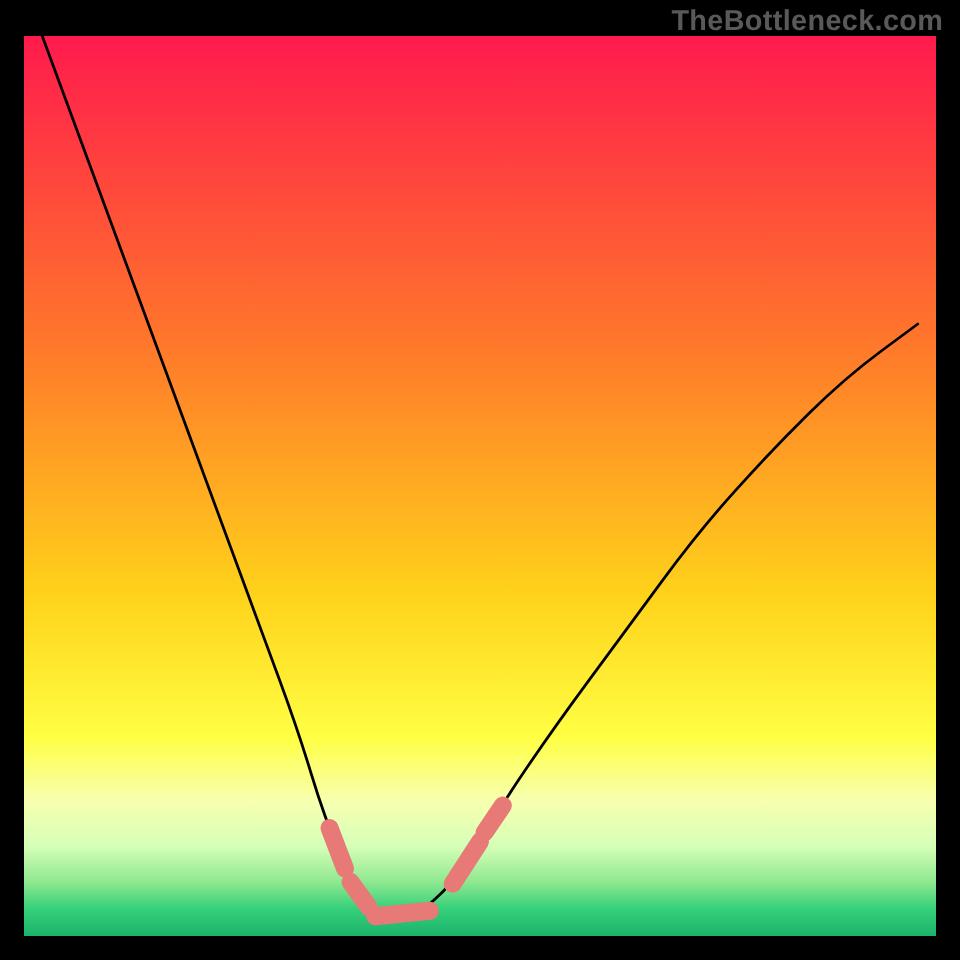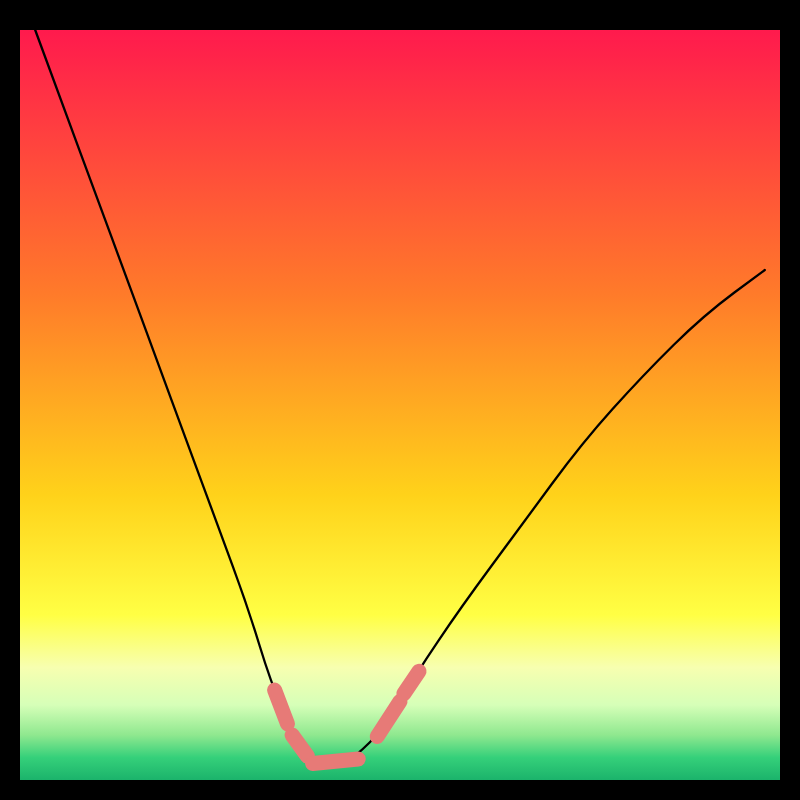--- a/index.html
+++ b/index.html
@@ -54,13 +54,14 @@
   <path id="curve" fill="none" stroke="#000000" stroke-width="2.3" stroke-linecap="round" stroke-linejoin="round" d="M 35.2 30.0 Q 65.6 112.5 80.8 153.8 Q 96.0 195.0 111.2 236.2 Q 126.4 277.5 141.6 318.7 Q 156.8 360.0 172.0 401.3 Q 187.2 442.5 202.4 483.8 Q 217.6 525.0 232.8 566.3 Q 248.0 607.5 259.4 645.0 Q 270.8 682.5 282.2 708.8 Q 293.6 735.0 301.2 746.3 Q 308.8 757.5 316.4 761.3 Q 324.0 765.0 331.6 765.0 Q 339.2 765.0 346.8 761.3 Q 354.4 757.5 369.6 742.5 Q 384.8 727.5 400.0 701.3 Q 415.2 675.0 438.0 641.3 Q 460.8 607.5 491.2 566.3 Q 521.6 525.0 552.0 483.8 Q 582.4 442.5 612.8 408.8 Q 643.2 375.0 673.6 345.0 Q 704.0 315.0 734.4 292.5 T 764.8 270.0"></path>
   <g id="highlights">
         <line x1="274.6" y1="690.0" x2="287.5" y2="723.8" stroke="#e77a77" stroke-width="15" stroke-linecap="round"></line>
         <line x1="292.1" y1="735.0" x2="307.3" y2="756.0" stroke="#e77a77" stroke-width="15" stroke-linecap="round"></line>
         <line x1="312.6" y1="763.5" x2="358.2" y2="759.0" stroke="#e77a77" stroke-width="15" stroke-linecap="round"></line>
         <line x1="377.2" y1="736.5" x2="400.0" y2="701.3" stroke="#e77a77" stroke-width="15" stroke-linecap="round"></line>
         <line x1="403.8" y1="693.8" x2="419.0" y2="671.3" stroke="#e77a77" stroke-width="15" stroke-linecap="round"></line>
       </g>
 </svg>
 
+<div class="watermark">TheBottleneck.com</div>
 </div>
 
 </body></html>

